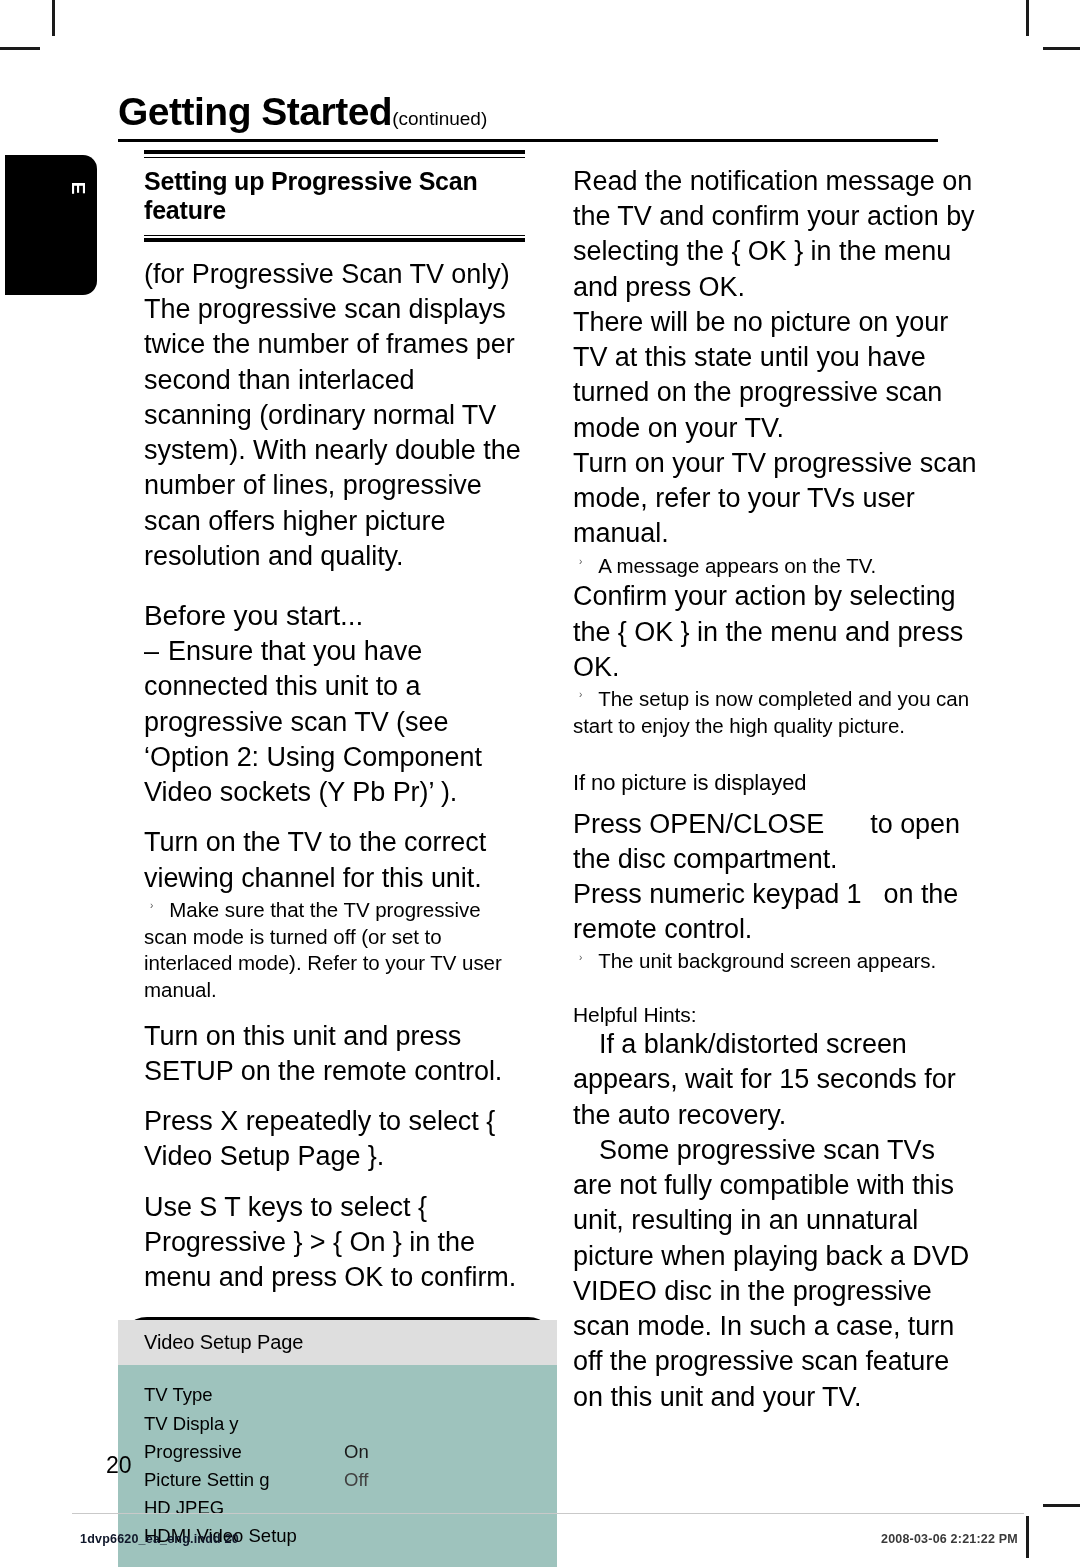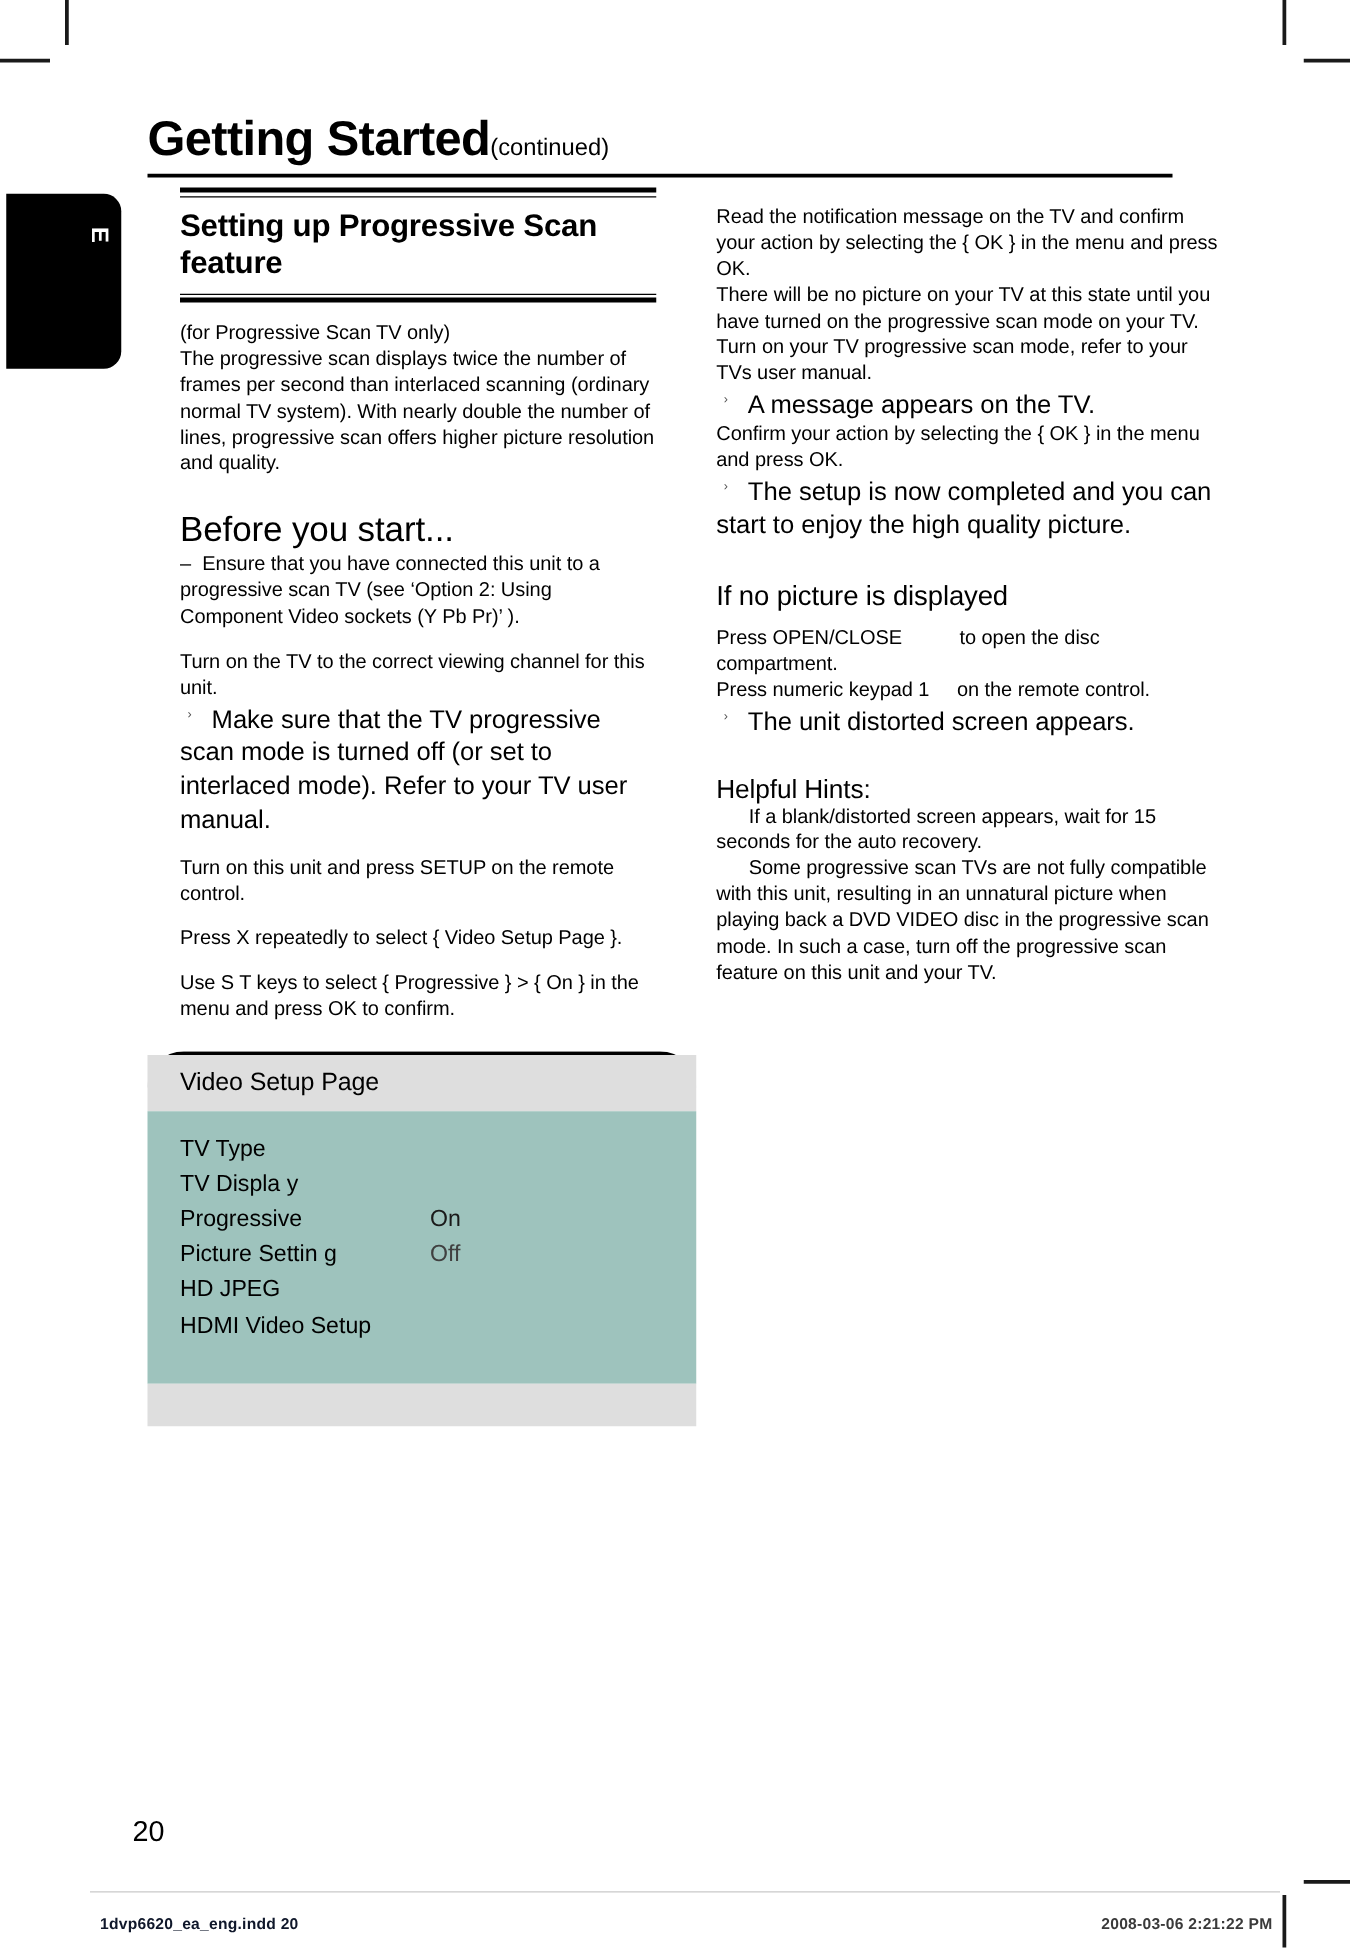--- a/index.html
+++ b/index.html
@@ -101,21 +101,21 @@
   }
   .rule-thin-b { border-top: 1.5px solid #000; }
   .rule-thick-b { border-top: 4px solid #000; margin-top: 2.5px; }
 
   
   .body-block {
     margin-left: 26px;
     width: 381px;
   }
   p.t {
-    font-size: 16px;
+    font-size: 27px;
     line-height: 1.305;
     margin-top: 15px;
     letter-spacing: -0.05px;
   }
   p.t.tight { margin-top: 0; }
   .sub-head {
     font-size: 28px;
     margin-top: 26px;
     margin-bottom: 2px;
     letter-spacing: -0.1px;
@@ -314,21 +314,21 @@
     <p class="bullet-note"><span class="tipmark">›</span><span>A message appears on the TV.</span></p>
 
     <p class="t gap">Confirm your action by selecting the { OK } in the menu and press OK.</p>
     <p class="bullet-note"><span class="tipmark">›</span><span>The setup is now completed and you can start to enjoy the high quality picture.</span></p>
 
     <p class="sub-head2">If no picture is displayed</p>
 
     <p class="t"><span>Press OPEN/CLOSE</span><span class="spacer-wide"></span><span>to open the disc compartment.</span></p>
 
     <p class="t gap"><span>Press numeric keypad  1</span><span class="spacer-sm"></span><span>on the remote control.</span></p>
-    <p class="bullet-note"><span class="tipmark">›</span><span>The unit distorted screen appears.</span></p>
+    <p class="bullet-note"><span class="tipmark">›</span><span>The unit background screen appears.</span></p>
 
     <p class="hints-head">Helpful Hints:</p>
     <p class="t tight indent-first">If a blank/distorted screen appears, wait for 15 seconds for the auto recovery.</p>
     <p class="t tight indent-first">Some progressive scan TVs are not fully compatible with this unit, resulting in an unnatural picture when playing back a DVD VIDEO disc in the progressive scan mode. In such a case, turn off the progressive scan feature on this unit and your TV.</p>
 
   </div>
 </div>
 
 <div class="page-number">20</div>
 

